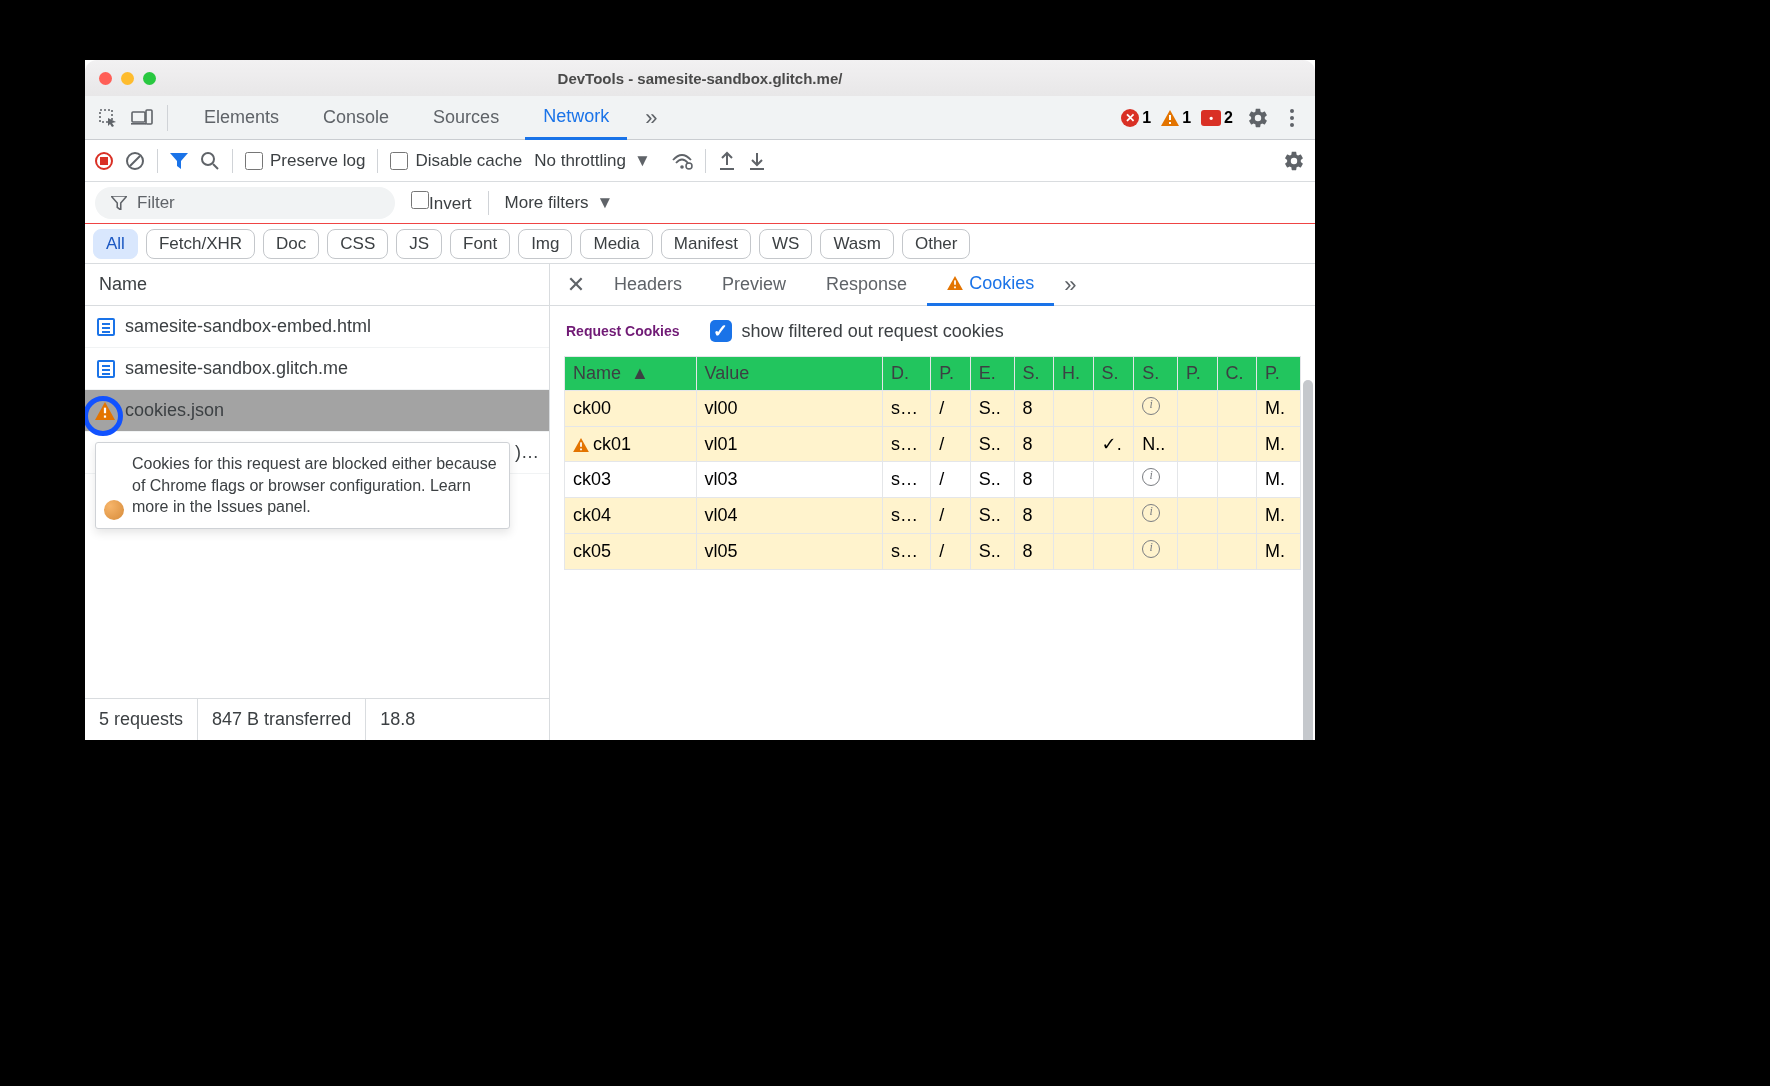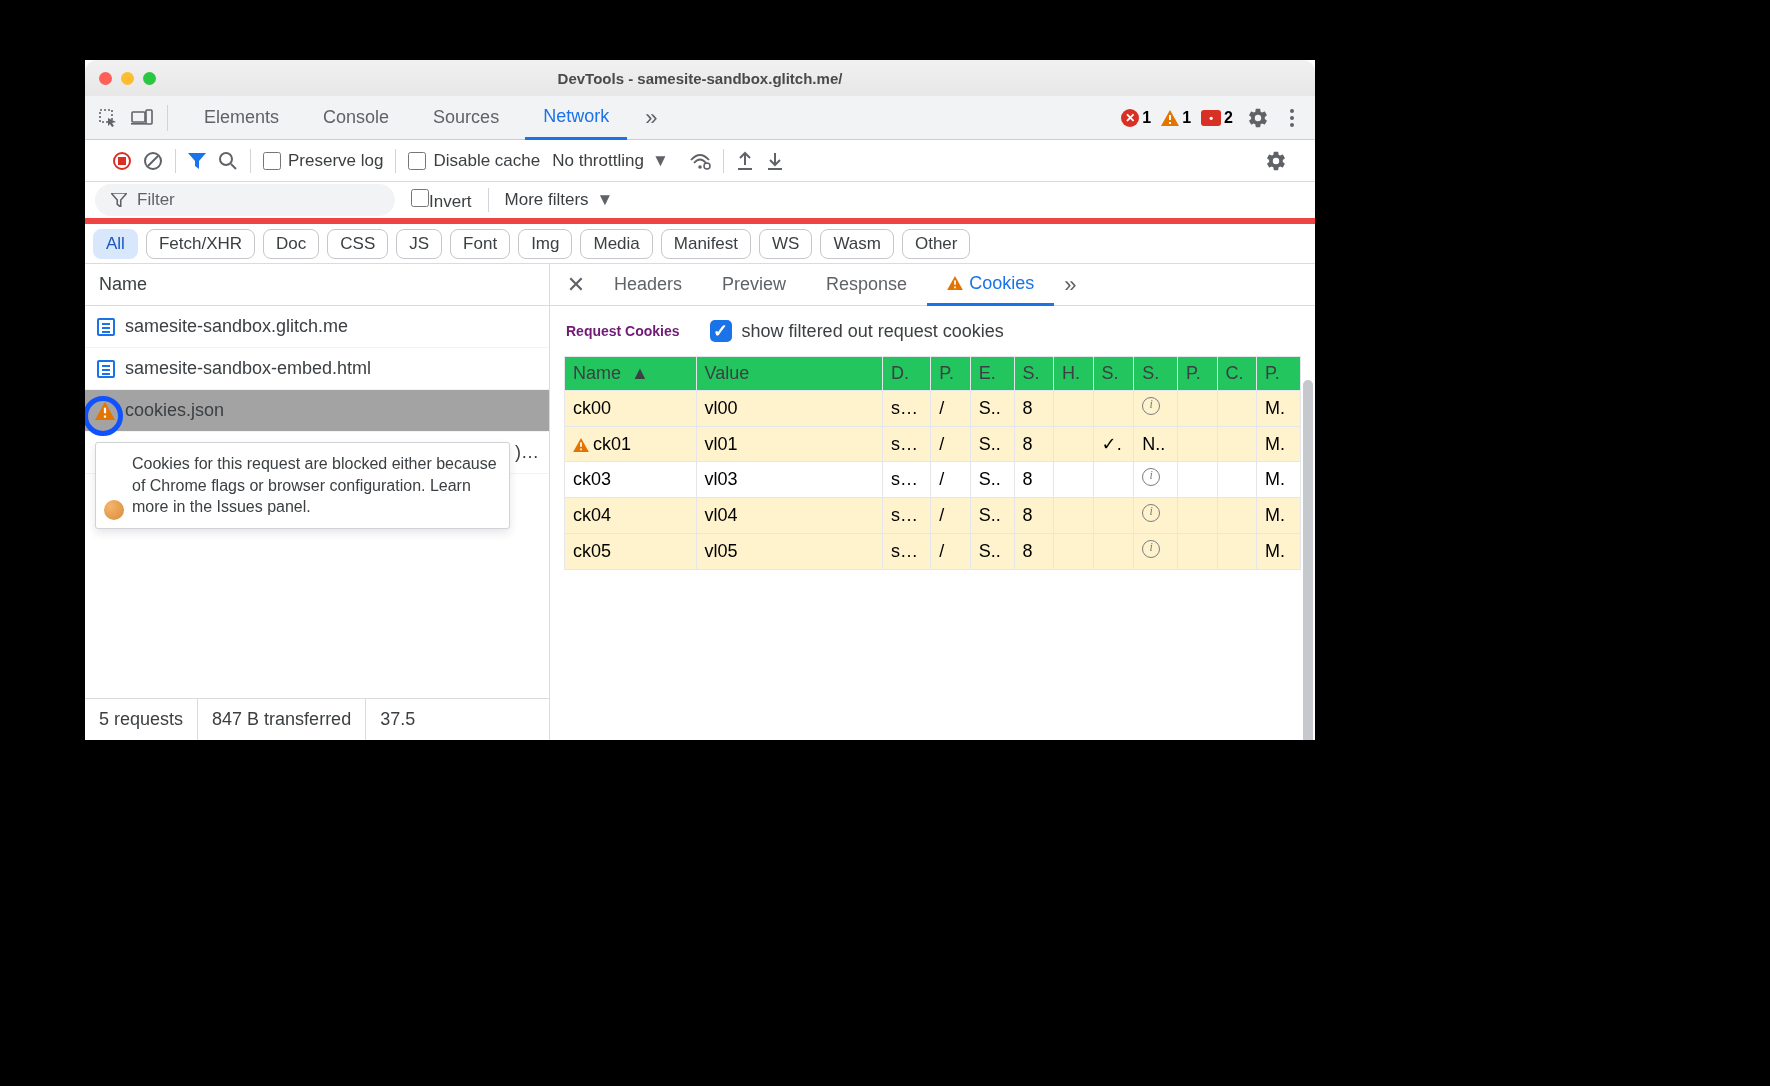--- a/index.html
+++ b/index.html
@@ -22,28 +22,28 @@
   .tab { padding:0 18px; height:44px; display:flex; align-items:center; font-size:18px; color:#5f6368; cursor:pointer; }
   .tab.active { color:#1a73e8; border-bottom:3px solid #1a73e8; height:44px; font-weight:500;}
   .tabsrow .spacer{flex:1;}
   .badges { display:flex; align-items:center; gap:10px; margin-right:6px;}
   .badge { display:flex; align-items:center; gap:3px; font-size:16px; font-weight:600;}
   .err-ico{ width:18px;height:18px;background:#d93025;border-radius:50%; display:inline-flex;align-items:center;justify-content:center;color:#fff;font-size:12px;font-weight:700;}
   .warn-ico{ display:inline-flex; color:#e37400; }
   .msg-ico{ width:20px;height:16px;background:#d93025;border-radius:3px;display:inline-flex;align-items:center;justify-content:center;color:#fff;font-size:11px;font-weight:700; position:relative;}
   .msg-ico::after{content:'';position:absolute;bottom:-4px;left:4px;border:4px solid transparent;border-top-color:#d93025;}
   
-  .toolbar { height:42px; border-bottom:1px solid #d9dcdf; display:flex; align-items:center; padding:0 28px; gap:12px; font-size:17px; color:#3c4043;}
+  .toolbar { height:42px; border-bottom:1px solid #d9dcdf; display:flex; align-items:center; padding:0 10px; gap:12px; font-size:17px; color:#3c4043;}
   .rec { width:18px;height:18px;border:2px solid #d93025;border-radius:50%;display:flex;align-items:center;justify-content:center;}
   .rec::after{content:'';width:8px;height:8px;background:#d93025;}
   .toolbar .sep{width:1px;height:24px;background:#d0d3d7;}
   .toolbar .chk{display:flex;align-items:center;gap:7px;}
   input[type=checkbox]{width:18px;height:18px;}
   
-  .filterrow{height:42px;border-bottom:6px solid #ef4444; display:flex;align-items:center;padding:0 10px;gap:16px;font-size:17px;color:#3c4043;}
+  .filterrow{height:42px;border-bottom:1px solid #ef4444; display:flex;align-items:center;padding:0 10px;gap:16px;font-size:17px;color:#3c4043;}
   .filterbox{background:#f1f3f4;border-radius:18px;height:32px;display:flex;align-items:center;gap:10px;padding:0 16px;color:#5f6368;width:300px;}
   
   .chipsrow{height:40px;border-bottom:1px solid #d9dcdf;display:flex;align-items:center;gap:8px;padding:0 8px;}
   .chip{border:1px solid #c4c7cb;border-radius:8px;padding:4px 12px;font-size:17px;color:#3c4043;cursor:pointer;}
   .chip.active{background:#d9e7fd;color:#1a57c2;border-color:#d9e7fd;}
   
   .mainsplit{flex:1;display:flex;min-height:0;}
   .leftpanel{width:465px;border-right:1px solid #d9dcdf;display:flex;flex-direction:column;position:relative;}
   .namehdr{height:42px;border-bottom:1px solid #d9dcdf;display:flex;align-items:center;padding:0 14px;font-size:18px;color:#3c4043;}
   .reqlist{flex:1;overflow:hidden;}
@@ -245,25 +245,25 @@
     <span class="chip">Other</span>
   </div>
 
   <div class="mainsplit">
 
     <div class="leftpanel">
       <div class="namehdr">Name</div>
       <div class="reqlist">
         <div class="reqrow">
           <span class="doc-ico"></span>
-          <span>samesite-sandbox.glitch.me</span>
+          <span>samesite-sandbox-embed.html</span>
         </div>
         <div class="reqrow">
           <span class="doc-ico"></span>
-          <span>samesite-sandbox-embed.html</span>
+          <span>samesite-sandbox.glitch.me</span>
         </div>
         <div class="reqrow sel">
           <span style="margin-left:-2px;">
               <svg width="20" height="18" viewBox="0 0 18 16">
                 <path d="M9 0 L18 16 L0 16 Z" fill="#e37400"></path>
                 <rect x="8" y="5" width="2" height="5" fill="#fff"></rect>
                 <rect x="8" y="12" width="2" height="2" fill="#fff"></rect>
               </svg>
             </span>
           <span>cookies.json</span>
@@ -274,21 +274,21 @@
         </div>
       </div>
       <div class="bluecircle"></div>
       <div class="tooltip">
         <span class="cookie-ico cookieabs"></span>
         <span>Cookies for this request are blocked either because of Chrome flags or browser configuration. Learn more in the Issues panel.</span>
       </div>
       <div class="statusbar">
         <div class="cell">5 requests</div>
         <div class="cell">847 B transferred</div>
-        <div class="cell" style="border-right:none;">37.5</div>
+        <div class="cell" style="border-right:none;">18.8</div>
       </div>
     </div>
 
     <div class="rightpanel">
       <div class="detailtabs">
         <div class="closebtn">✕</div>
         <div class="dtab">Headers</div>
         <div class="dtab">Preview</div>
         <div class="dtab">Response</div>
         <div class="dtab active">

